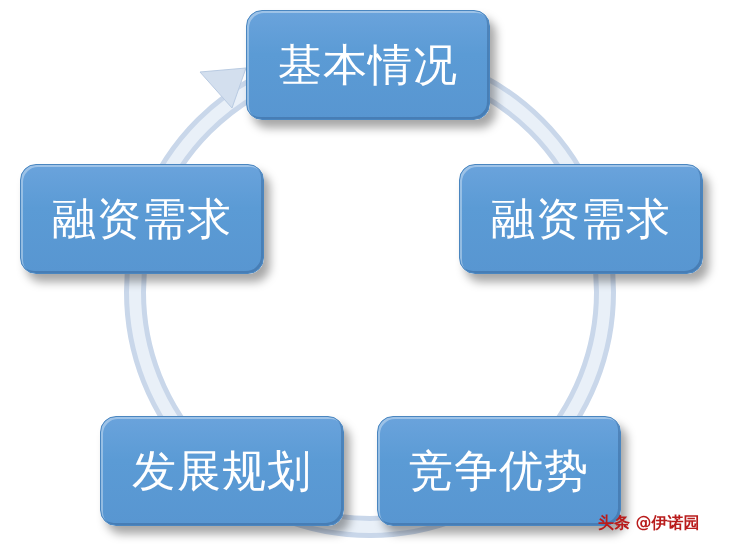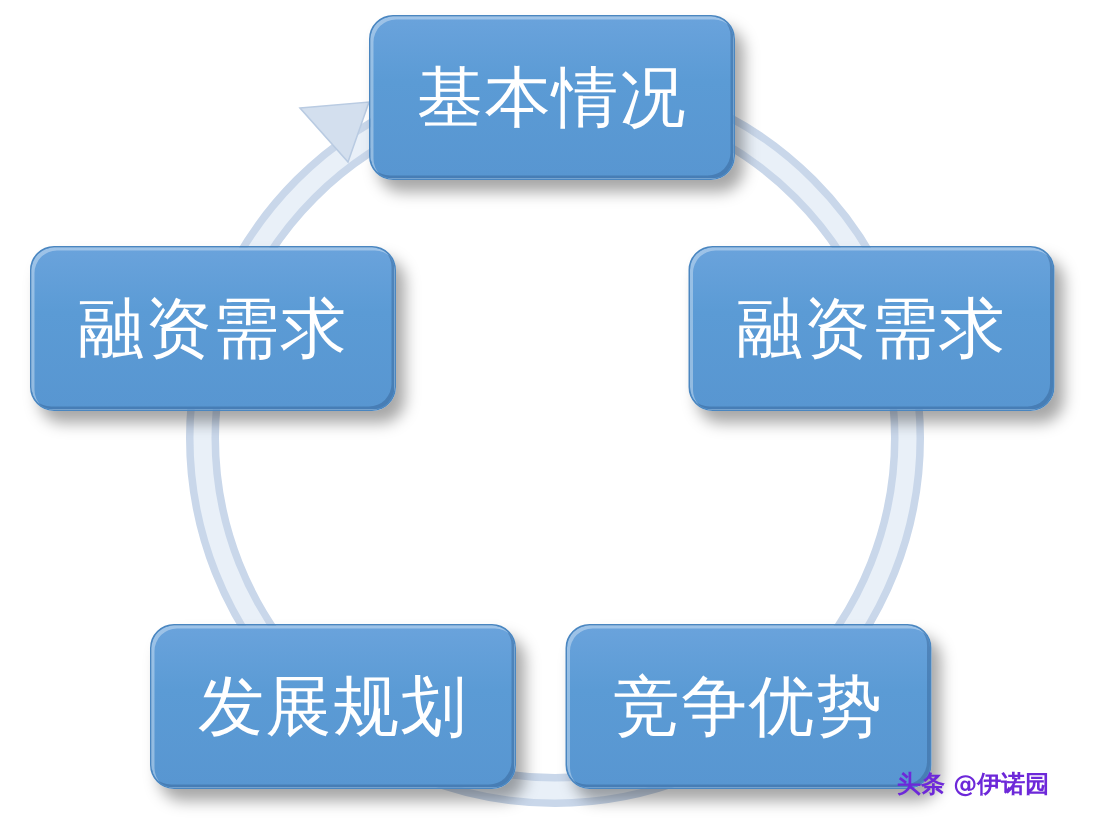--- a/index.html
+++ b/index.html
@@ -16,21 +16,21 @@
       background: linear-gradient(180deg, #6aa3dc 0%, #5b9bd5 40%, #5896d1 100%);
       box-shadow: 6px 8px 10px rgba(0,0,0,0.35), inset 2px 2px 0 rgba(255,255,255,0.35), inset -2px -2px 0 rgba(40,80,130,0.35);
       border: 1px solid #4a86c0;
       display: flex; align-items: center; justify-content: center;
       color: #ffffff; font-size: 44px; letter-spacing: 1px;
       box-sizing: border-box;
     }
     .watermark {
       position: absolute; left: 598px; top: 513px;
       font-family: "DejaVu Sans", "Liberation Sans", sans-serif;
-      font-size: 16px; color: #6d28d9; font-weight: bold;
+      font-size: 16px; color: #b91c1c; font-weight: bold;
     }
   </style>
 </head>
 <body>
 
 <svg id="ring" viewBox="0 0 731 549">
   <defs>
     <linearGradient id="ringGrad" x1="0" y1="0" x2="1" y2="1">
       <stop offset="0" stop-color="#dfe8f4"></stop>
       <stop offset="1" stop-color="#c7d6ea"></stop>

